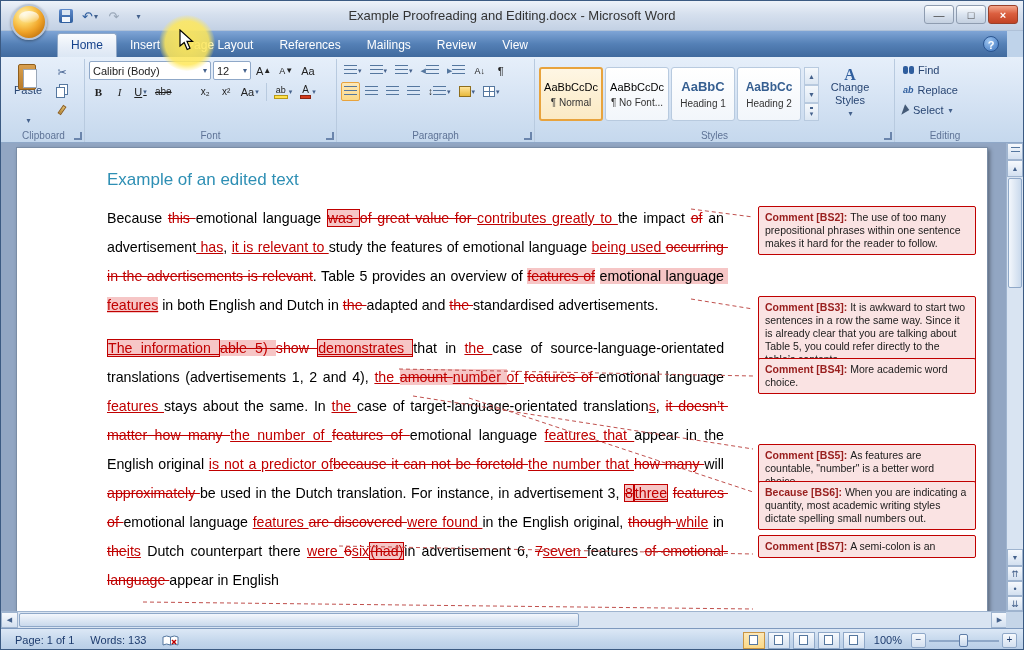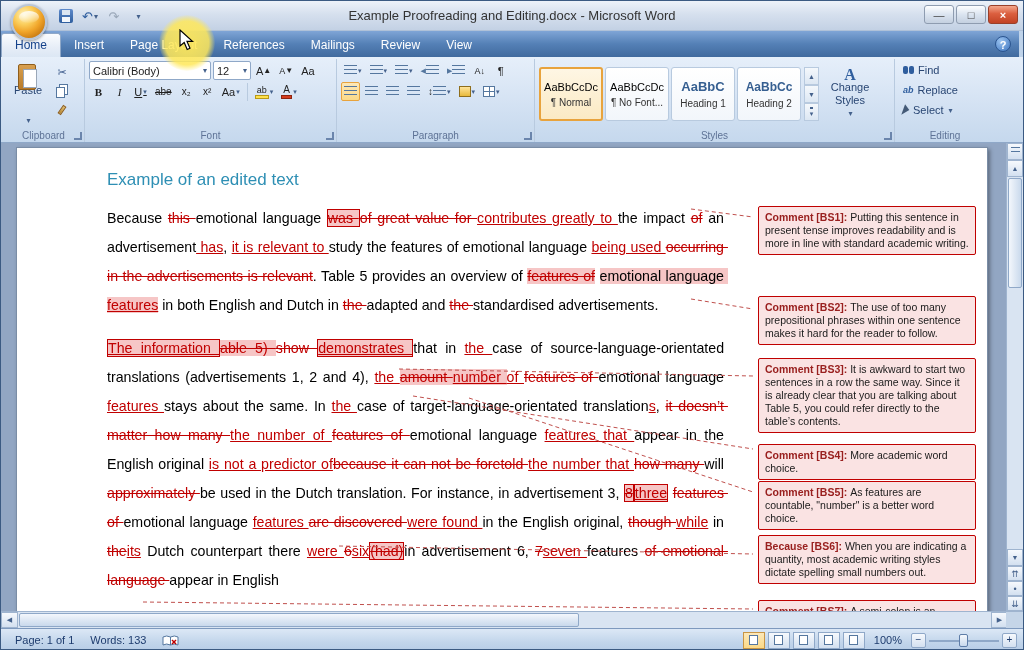--- a/index.html
+++ b/index.html
@@ -18,21 +18,21 @@
   .ic-save{display:inline-block;width:14px;height:14px;background:linear-gradient(#5E8ACB,#2F5E9E);border-radius:2px;position:relative;}
   .ic-save::before{content:"";position:absolute;left:3px;top:1px;width:8px;height:5px;background:#DCE6F2;}
   .ic-save::after{content:"";position:absolute;left:3px;bottom:1px;width:8px;height:5px;background:#F3F7FC;}
   .mini-caret{font-size:8px;margin-left:1px;color:#44618C;}
   .title-text{position:absolute;left:200px;right:200px;top:0;height:41px;line-height:30px;text-align:center;font-size:13px;color:#333;white-space:nowrap;}
   .win-controls{position:absolute;right:5px;top:4px;display:flex;}
   .win-btn{width:30px;height:19px;margin-left:2px;border:1px solid #8E9CB0;border-radius:3px;font-size:11px;line-height:16px;text-align:center;color:#444;background:linear-gradient(#FDFEFF,#DBE4F0 50%,#C4D0E0);cursor:pointer;padding:0;}
   .win-btn.close{background:linear-gradient(#F3A78C,#DB5F3F 45%,#C24325);color:#fff;border-color:#99402A;font-weight:bold;}
 
   
-  .tabs-row{position:absolute;top:30px;left:0;right:4px;height:26px;background:linear-gradient(#7FA5D6,#5480B6 50%,#416A9E);display:flex;align-items:flex-end;}
+  .tabs-row{position:absolute;top:30px;left:0;right:16px;height:26px;background:linear-gradient(#7FA5D6,#5480B6 50%,#416A9E);display:flex;align-items:flex-end;padding-left:56px;}
   .tab{color:#FFFFFF;font-size:12px;padding:4px 13px 5px;border-radius:3px 3px 0 0;cursor:pointer;white-space:nowrap;}
   .tab.active{background:linear-gradient(#FAFCFE,#E6EDF7 60%,#DCE7F4);color:#15428B;border:1px solid #8FA8C8;border-bottom:none;}
   .help-btn{position:absolute;right:8px;top:5px;width:16px;height:16px;border-radius:50%;background:radial-gradient(circle at 35% 30%,#9CC4F0,#3E76C0);color:#fff;font-size:11px;font-weight:bold;text-align:center;line-height:16px;cursor:pointer;border:1px solid #2B5590;}
 
   
   .ribbon{position:absolute;top:56px;left:0;right:0;height:86px;background:linear-gradient(#E6EFFA,#D4E2F3 55%,#C5D8ED);border-bottom:1px solid #8FA8C8;display:flex;padding:2px 2px 0;}
   .group{position:relative;border-right:1px solid #B8CADF;padding:2px 4px 15px;height:100%;}
   .group-label{position:absolute;bottom:1px;left:0;right:0;text-align:center;font-size:10px;color:#5E7396;}
   .dialog-launcher{position:absolute;bottom:2px;right:2px;width:8px;height:8px;border-right:2px solid #54719C;border-bottom:2px solid #54719C;cursor:pointer;opacity:.8;}
   .group-content{display:flex;height:100%;}
@@ -246,21 +246,21 @@
           <button class="fbtn b-italic">
               <span>I</span>
             </button>
           <button class="fbtn b-underline">
               <span>U</span>
               <span class="caret">▾</span>
             </button>
           <button class="fbtn b-strike">
               <span>abe</span>
             </button>
-          <button class="fbtn" style="font-size:10px;">
+          <button class="fbtn" style="font-size:10px;margin-left:19px;">
               <span>x₂</span>
             </button>
           <button class="fbtn" style="font-size:10px;">
               <span>x²</span>
             </button>
           <button class="fbtn">
               <span>Aa</span>
               <span class="caret">▾</span>
             </button>
           <span class="vsep"></span>
@@ -400,21 +400,20 @@
   </div>
 
   <div class="docarea">
     <div class="page">
       <h1 class="doc-heading">Example of an edited text</h1>
       <div class="doc-body">
           <div class="para"><span class="run fn">Because </span><span class="run fd">this </span><span class="run fn">emotional language </span><span class="run fd fh fb">was </span><span class="run fd">of great value for </span><span class="run fi">contributes greatly to </span><span class="run fn">the impact </span><span class="run fd">of</span><span class="run fn"> an advertisement</span><span class="run fi"> has</span><span class="run fn">, </span><span class="run fi">it is relevant to </span><span class="run fn">study the features of emotional language </span><span class="run fi">being used </span><span class="run fd">occurring in the advertisements is relevant</span><span class="run fn">. Table 5 provides an overview of </span><span class="run fd fh">features of</span><span class="run fn"> </span><span class="run fn fh">emotional language </span><span class="run fi fh">features</span><span class="run fn"> in both English and Dutch in </span><span class="run fd">the </span><span class="run fn">adapted and </span><span class="run fd">the </span><span class="run fn">standardised advertisements.</span></div>
           <div class="para"><span class="run fi fh fb">The information </span><span class="run fd fh">able 5) </span><span class="run fd">show </span><span class="run fi fh fb">demonstrates </span><span class="run fn">that in </span><span class="run fi">the </span><span class="run fn">case of source-language-orientated translations (advertisements 1, 2 and 4), </span><span class="run fi">the </span><span class="run fd fh">amount </span><span class="run fi fh">number </span><span class="run fi">of </span><span class="run fd">features of </span><span class="run fn">emotional language </span><span class="run fi">features </span><span class="run fn">stays about the same. In </span><span class="run fi">the </span><span class="run fn">case of target-language-orientated translation</span><span class="run fi">s</span><span class="run fn">, </span><span class="run fd">it doesn’t matter how many </span><span class="run fi">the number of </span><span class="run fd">features of </span><span class="run fn">emotional language </span><span class="run fi">features that </span><span class="run fn">appear in the English original </span><span class="run fi">is not a predictor of</span><span class="run fd">because it can not be foretold </span><span class="run fi">the number that </span><span class="run fd">how many </span><span class="run fn">will </span><span class="run fd">approximately </span><span class="run fn">be used in the Dutch translation. For instance, in advertisement 3, </span><span class="run fd fh fb">8</span><span class="run fi fh fb">three</span><span class="run fn"> </span><span class="run fd">features of </span><span class="run fn">emotional language </span><span class="run fi">features </span><span class="run fd">are discovered </span><span class="run fi">were found </span><span class="run fn">in the English original, </span><span class="run fd">though </span><span class="run fi">while</span><span class="run fn"> in </span><span class="run fd">the</span><span class="run fi">its</span><span class="run fn"> Dutch counterpart there </span><span class="run fi">were </span><span class="run fd">6</span><span class="run fi">six</span><span class="run fd fh fb">(had)</span><span class="run fn">in advertisement 6, </span><span class="run fd">7</span><span class="run fi">seven </span><span class="run fn">features </span><span class="run fd">of emotional language </span><span class="run fn">appear in English</span></div>
         </div>
       <div class="comments-rail">
-          <div class="comment-box"><span class="comment-label">Comment [BS1]: </span><span class="comment-text">Putting this sentence in present tense improves readability and is more in line with standard academic writing.</span></div>
           <div class="comment-box"><span class="comment-label">Comment [BS2]: </span><span class="comment-text">The use of too many prepositional phrases within one sentence makes it hard for the reader to follow.</span></div>
           <div class="comment-box"><span class="comment-label">Comment [BS3]: </span><span class="comment-text">It is awkward to start two sentences in a row the same way. Since it is already clear that you are talking about Table 5, you could refer directly to the table’s contents.</span></div>
           <div class="comment-box"><span class="comment-label">Comment [BS4]: </span><span class="comment-text">More academic word choice.</span></div>
           <div class="comment-box"><span class="comment-label">Comment [BS5]: </span><span class="comment-text">As features are countable, "number" is a better word choice.</span></div>
           <div class="comment-box"><span class="comment-label">Because [BS6]: </span><span class="comment-text">When you are indicating a quantity, most academic writing styles dictate spelling small numbers out.</span></div>
           <div class="comment-box"><span class="comment-label">Comment [BS7]: </span><span class="comment-text">A semi-colon is an</span></div>
         </div>
     </div>
     <svg class="connectors" width="1024" height="468">
         <line x1="690" y1="66" x2="752" y2="74" stroke="#C0504D" stroke-dasharray="4 3" stroke-width="1"></line>

